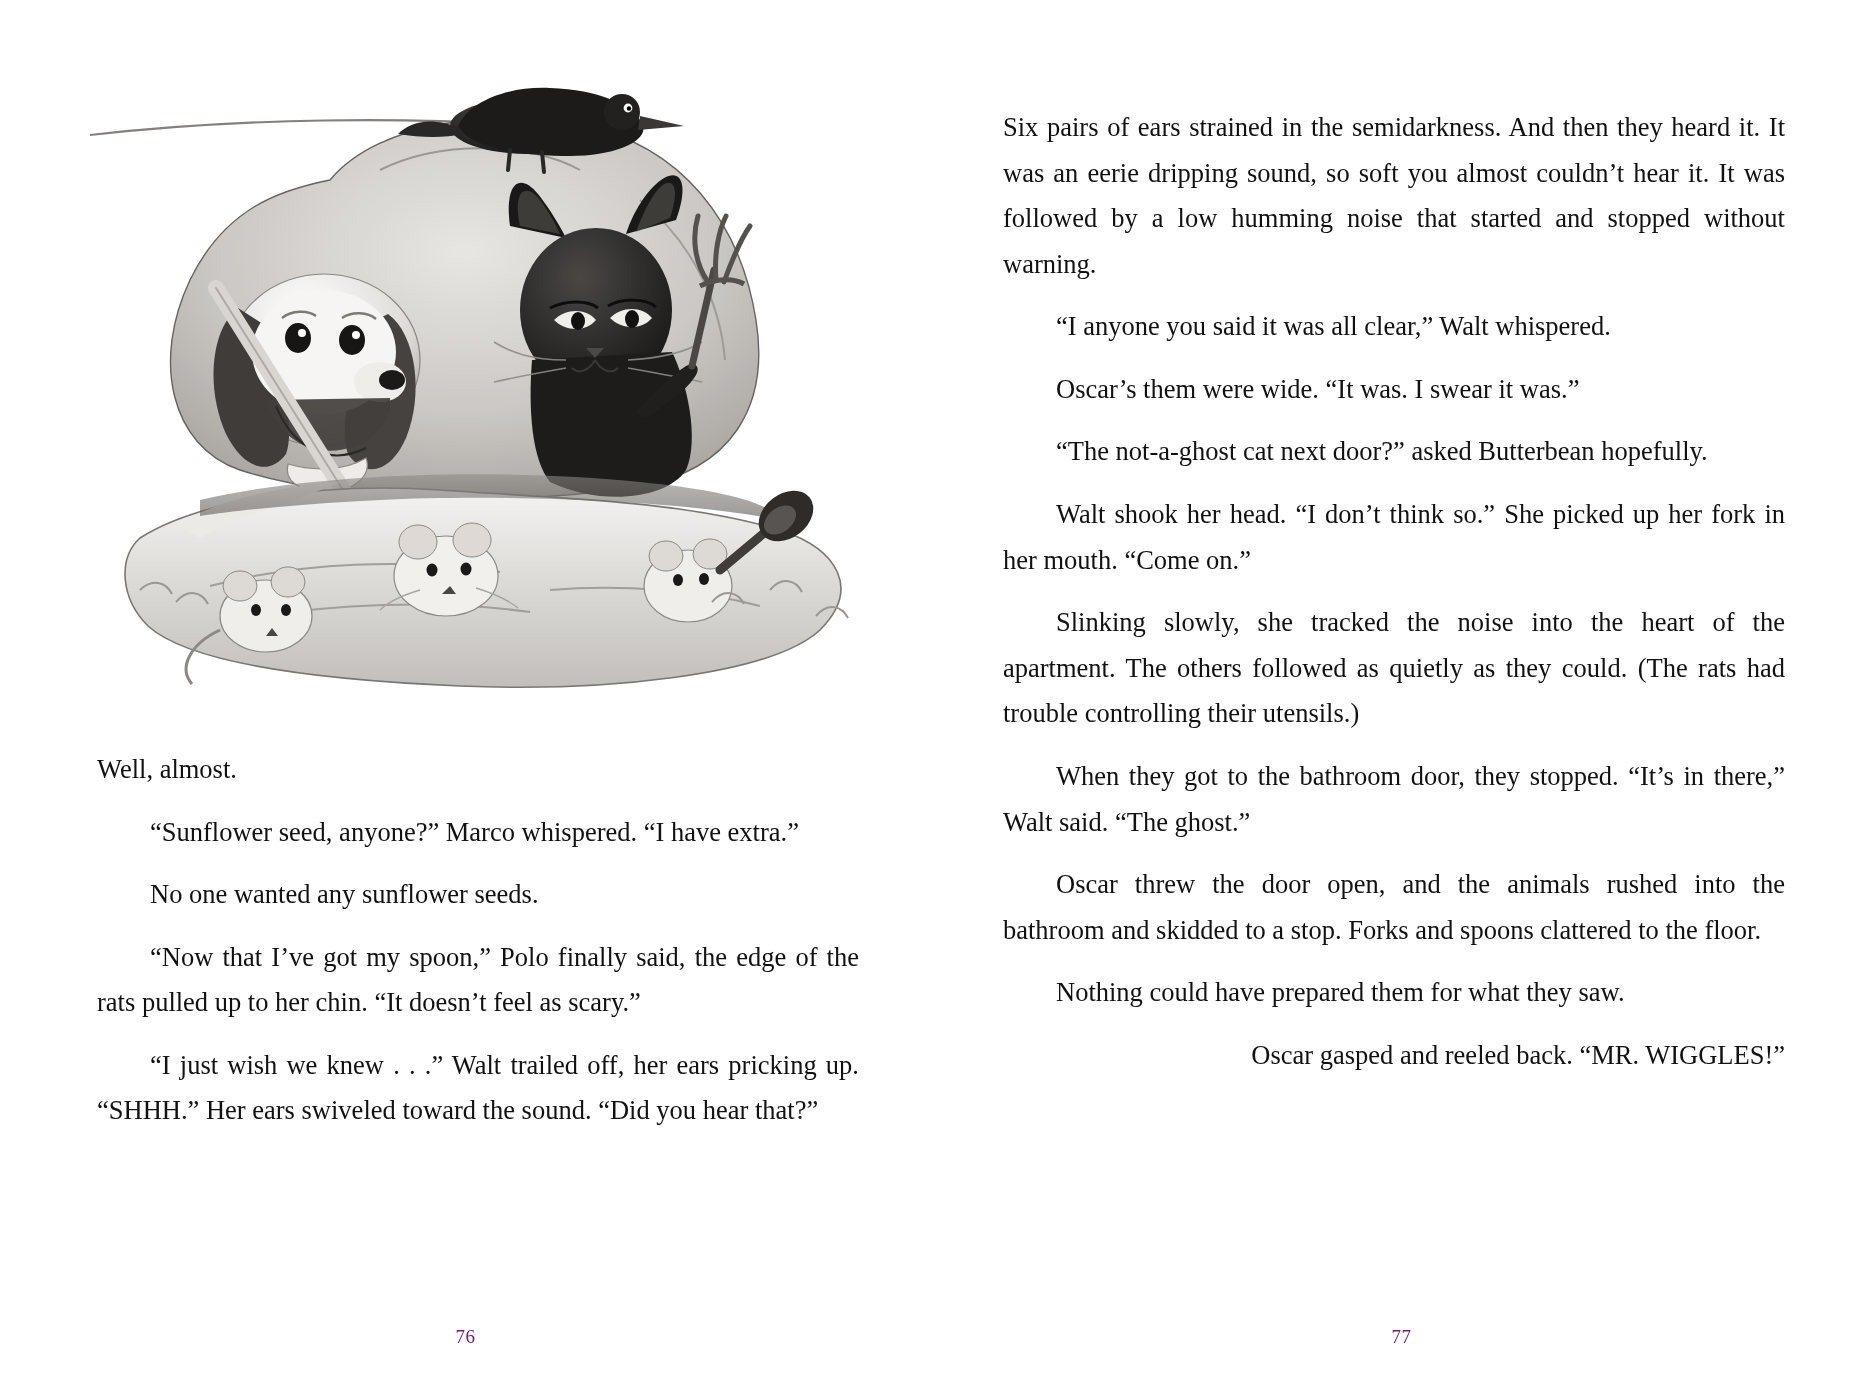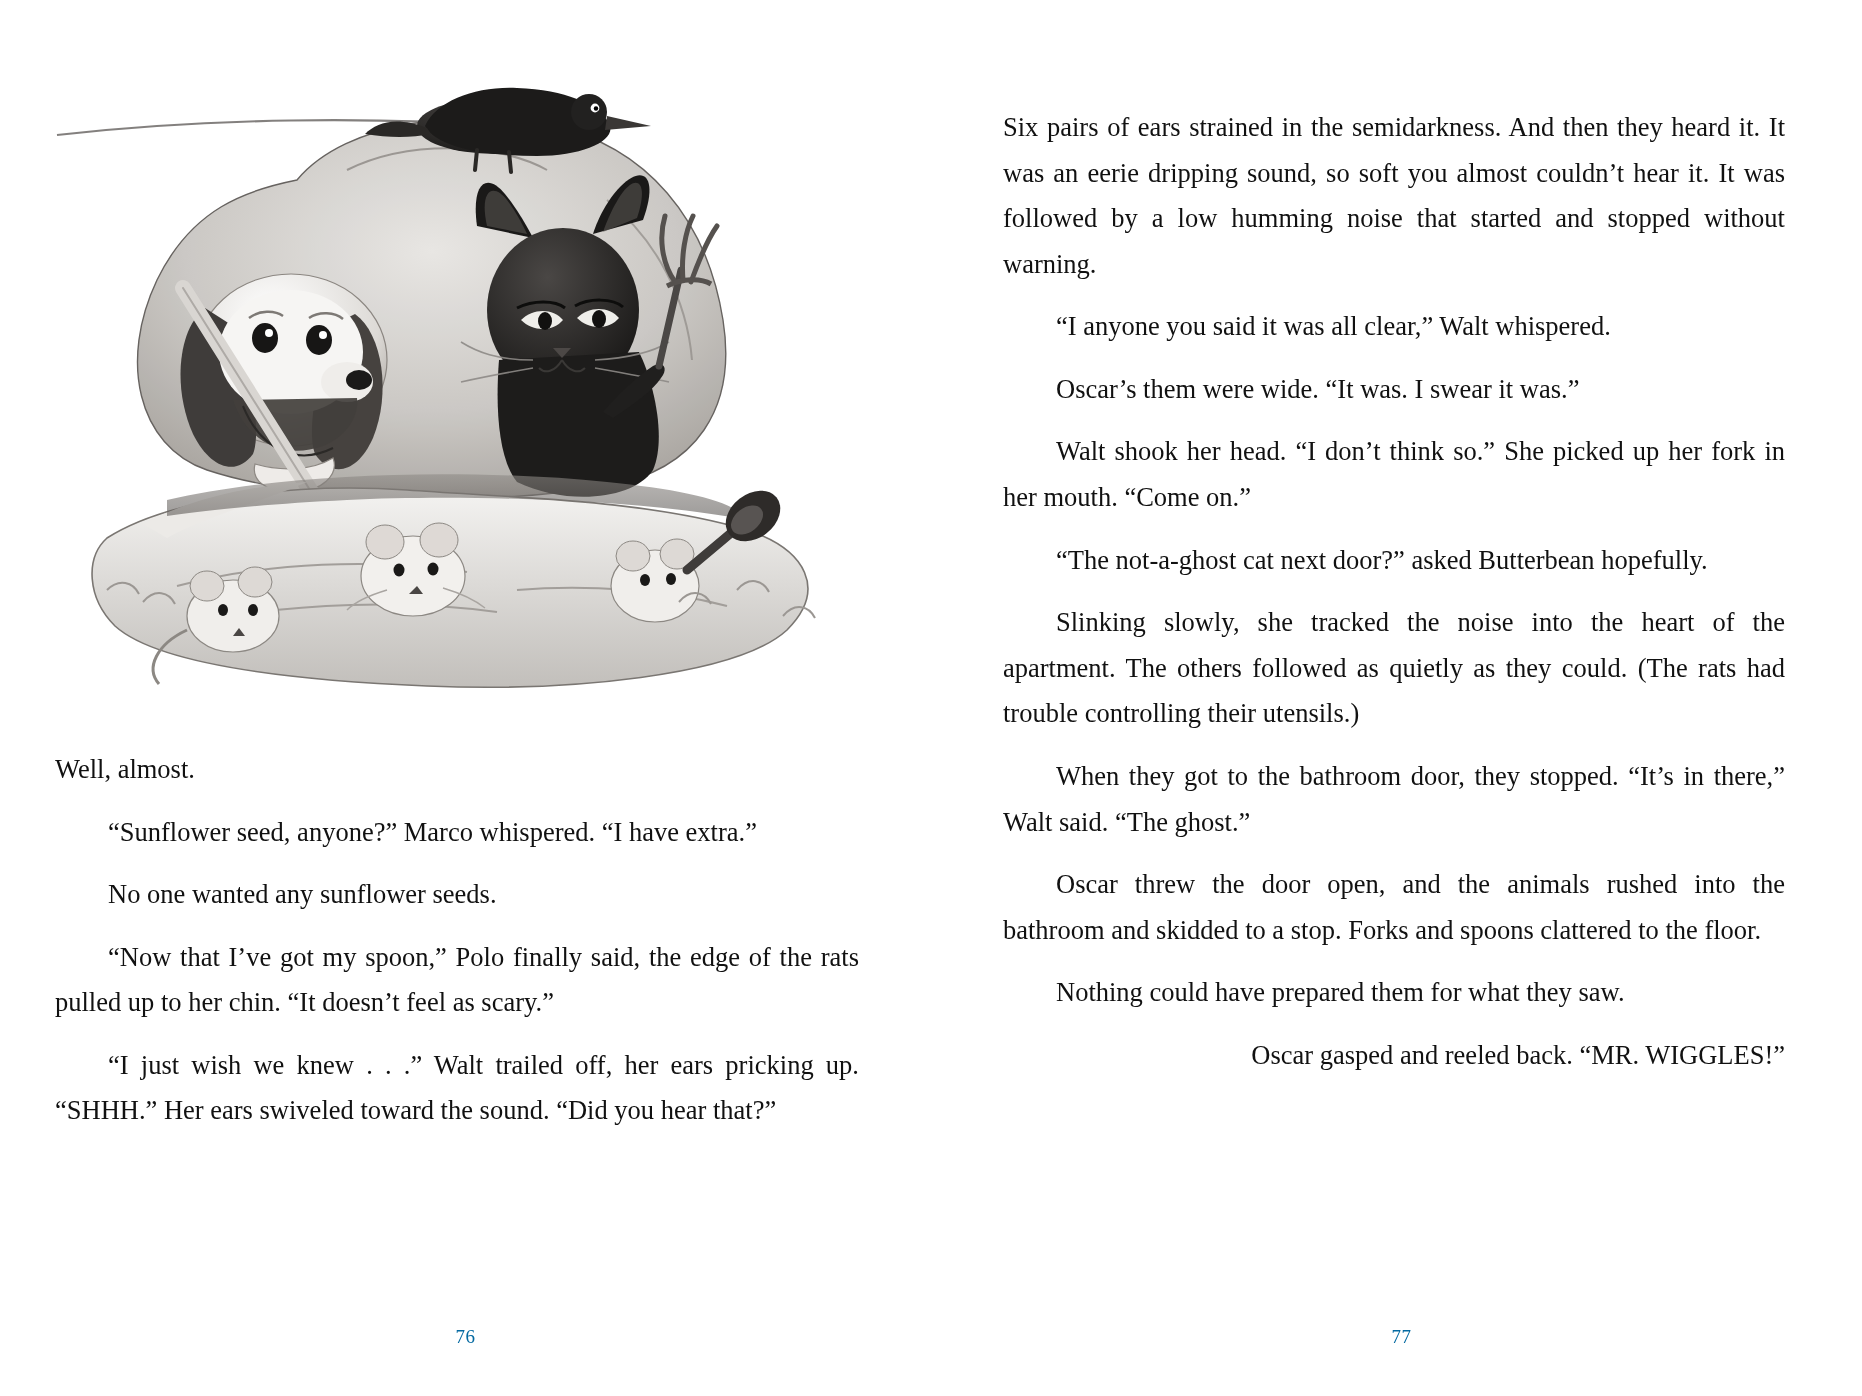--- a/index.html
+++ b/index.html
@@ -20,21 +20,21 @@
     height: 1396px;
     display: flex;
   }
   .page {
     position: relative;
     width: 931px;
     height: 1396px;
     box-sizing: border-box;
   }
   .page-left {
-    padding: 0 55px 0 38px;
+    padding: 0 55px 0 80px;
   }
   .page-right {
     padding: 0 60px 0 55px;
   }
 
   
   .illustration {
     position: relative;
     width: 820px;
     height: 700px;
@@ -59,21 +59,21 @@
   .textblock p.last-line-left { text-align: right; font-family: Liberation Serif, serif; }
 
   .folio {
     position: absolute;
     bottom: 48px;
     width: 100%;
     left: 0;
     text-align: center;
     font-size: 19px;
     letter-spacing: 0.5px;
-    color: #0369a1;
+    color: #701a75;
   }
   .page-left .folio { padding-right: 10px; }
   .page-right .folio { padding-left: 5px; }
 </style>
 </head>
 <body>
 
 <div class="spread">
 
   <div class="page page-left">
@@ -222,22 +222,22 @@
     </div>
 
     <div class="folio">76</div>
   </div>
 
   <div class="page page-right">
     <div class="textblock">
       <p class="noindent">Six pairs of ears strained in the semidarkness. And then they heard it. It was an eerie dripping sound, so soft you almost couldn’t hear it. It was followed by a low humming noise that started and stopped without warning.</p>
       <p>“I anyone you said it was all clear,” Walt whispered.</p>
       <p>Oscar’s them were wide. “It was. I swear it was.”</p>
+      <p>“The not-a-ghost cat next door?” asked Butterbean hopefully.</p>
       <p>Walt shook her head. “I don’t think so.” She picked up her fork in her mouth. “Come on.”</p>
-      <p>“The not-a-ghost cat next door?” asked Butterbean hopefully.</p>
       <p>Slinking slowly, she tracked the noise into the heart of the apartment. The others followed as quietly as they could. (The rats had trouble controlling their utensils.)</p>
       <p>When they got to the bathroom door, they stopped. “It’s in there,” Walt said. “The ghost.”</p>
       <p>Oscar threw the door open, and the animals rushed into the bathroom and skidded to a stop. Forks and spoons clattered to the floor.</p>
       <p>Nothing could have prepared them for what they saw.</p>
       <p class="last-line-left">Oscar gasped and reeled back. “MR. WIGGLES!”</p>
     </div>
 
     <div class="folio">77</div>
   </div>
 

